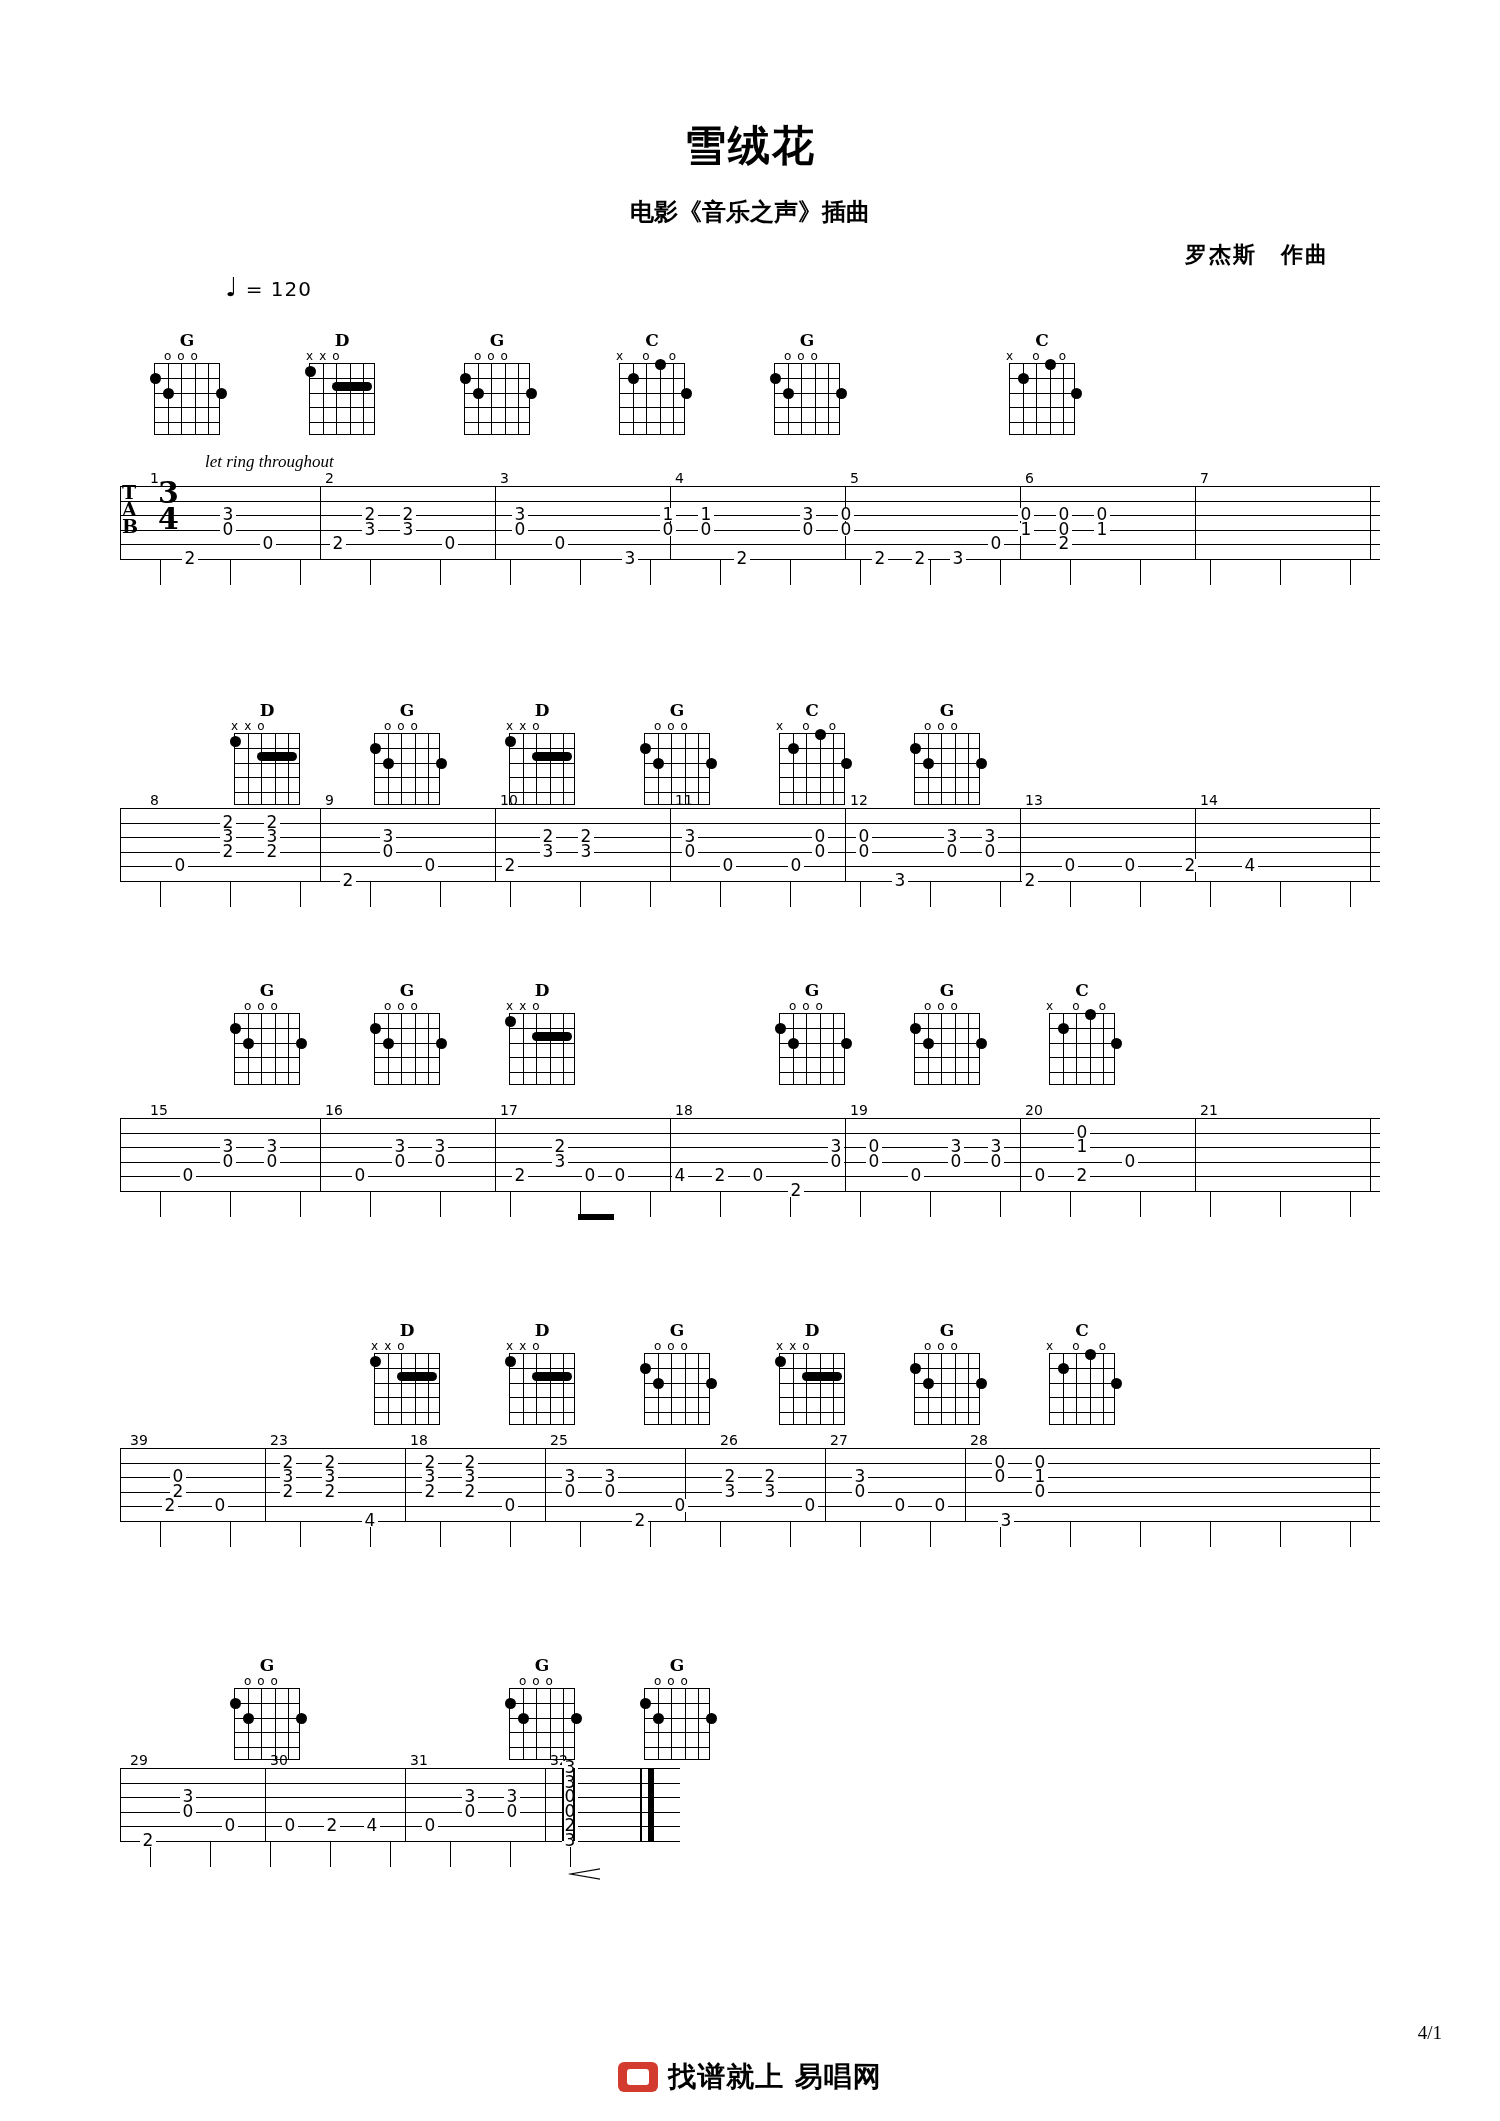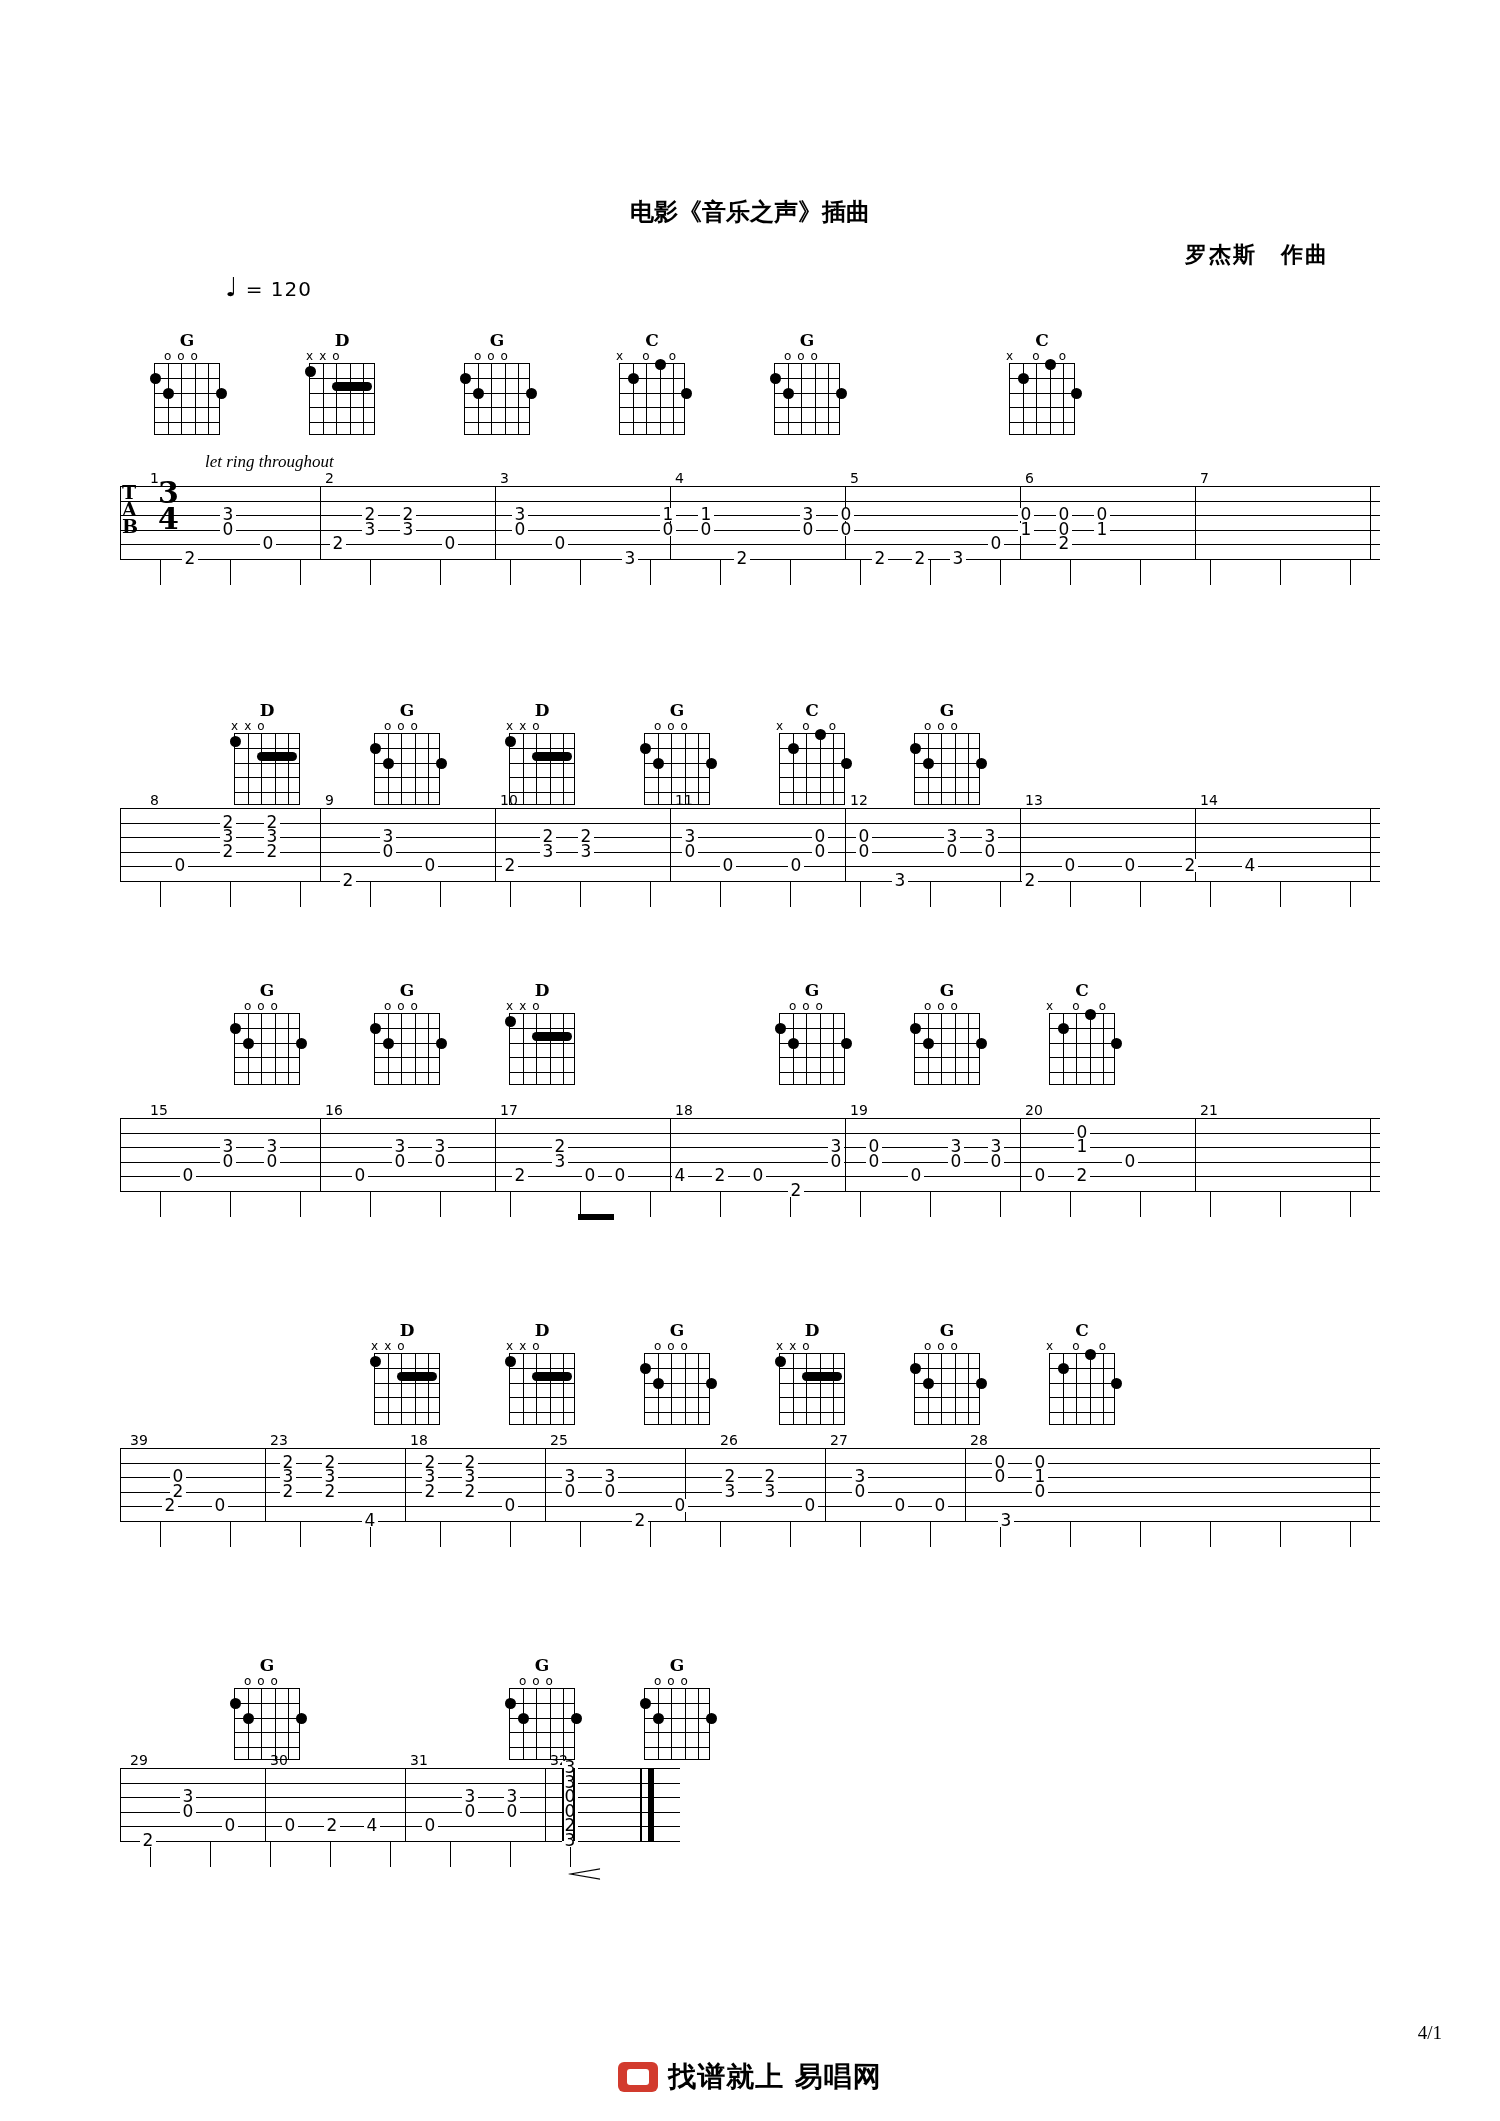--- a/index.html
+++ b/index.html
@@ -51,20 +51,21 @@
   .endbar .thick{position:absolute;top:0;width:6px;height:86px;background:#000;}
   .strum{position:absolute;width:9px;}
   .beam{position:absolute;height:6px;background:#000;}
   .fermata{position:absolute;font-size:22px;font-family:"DejaVu Sans",sans-serif;}
 </style>
 </head>
 <body>
 
 <div class="page">
 
+  <div class="title">雪绒花</div>
   <div class="subtitle">电影《音乐之声》插曲</div>
   <div class="composer">罗杰斯　作曲</div>
 
   <div class="tempo">
     <span class="note">♩</span>
     <span>= 120</span>
   </div>
 
   <div class="letring">let ring throughout</div>
 

